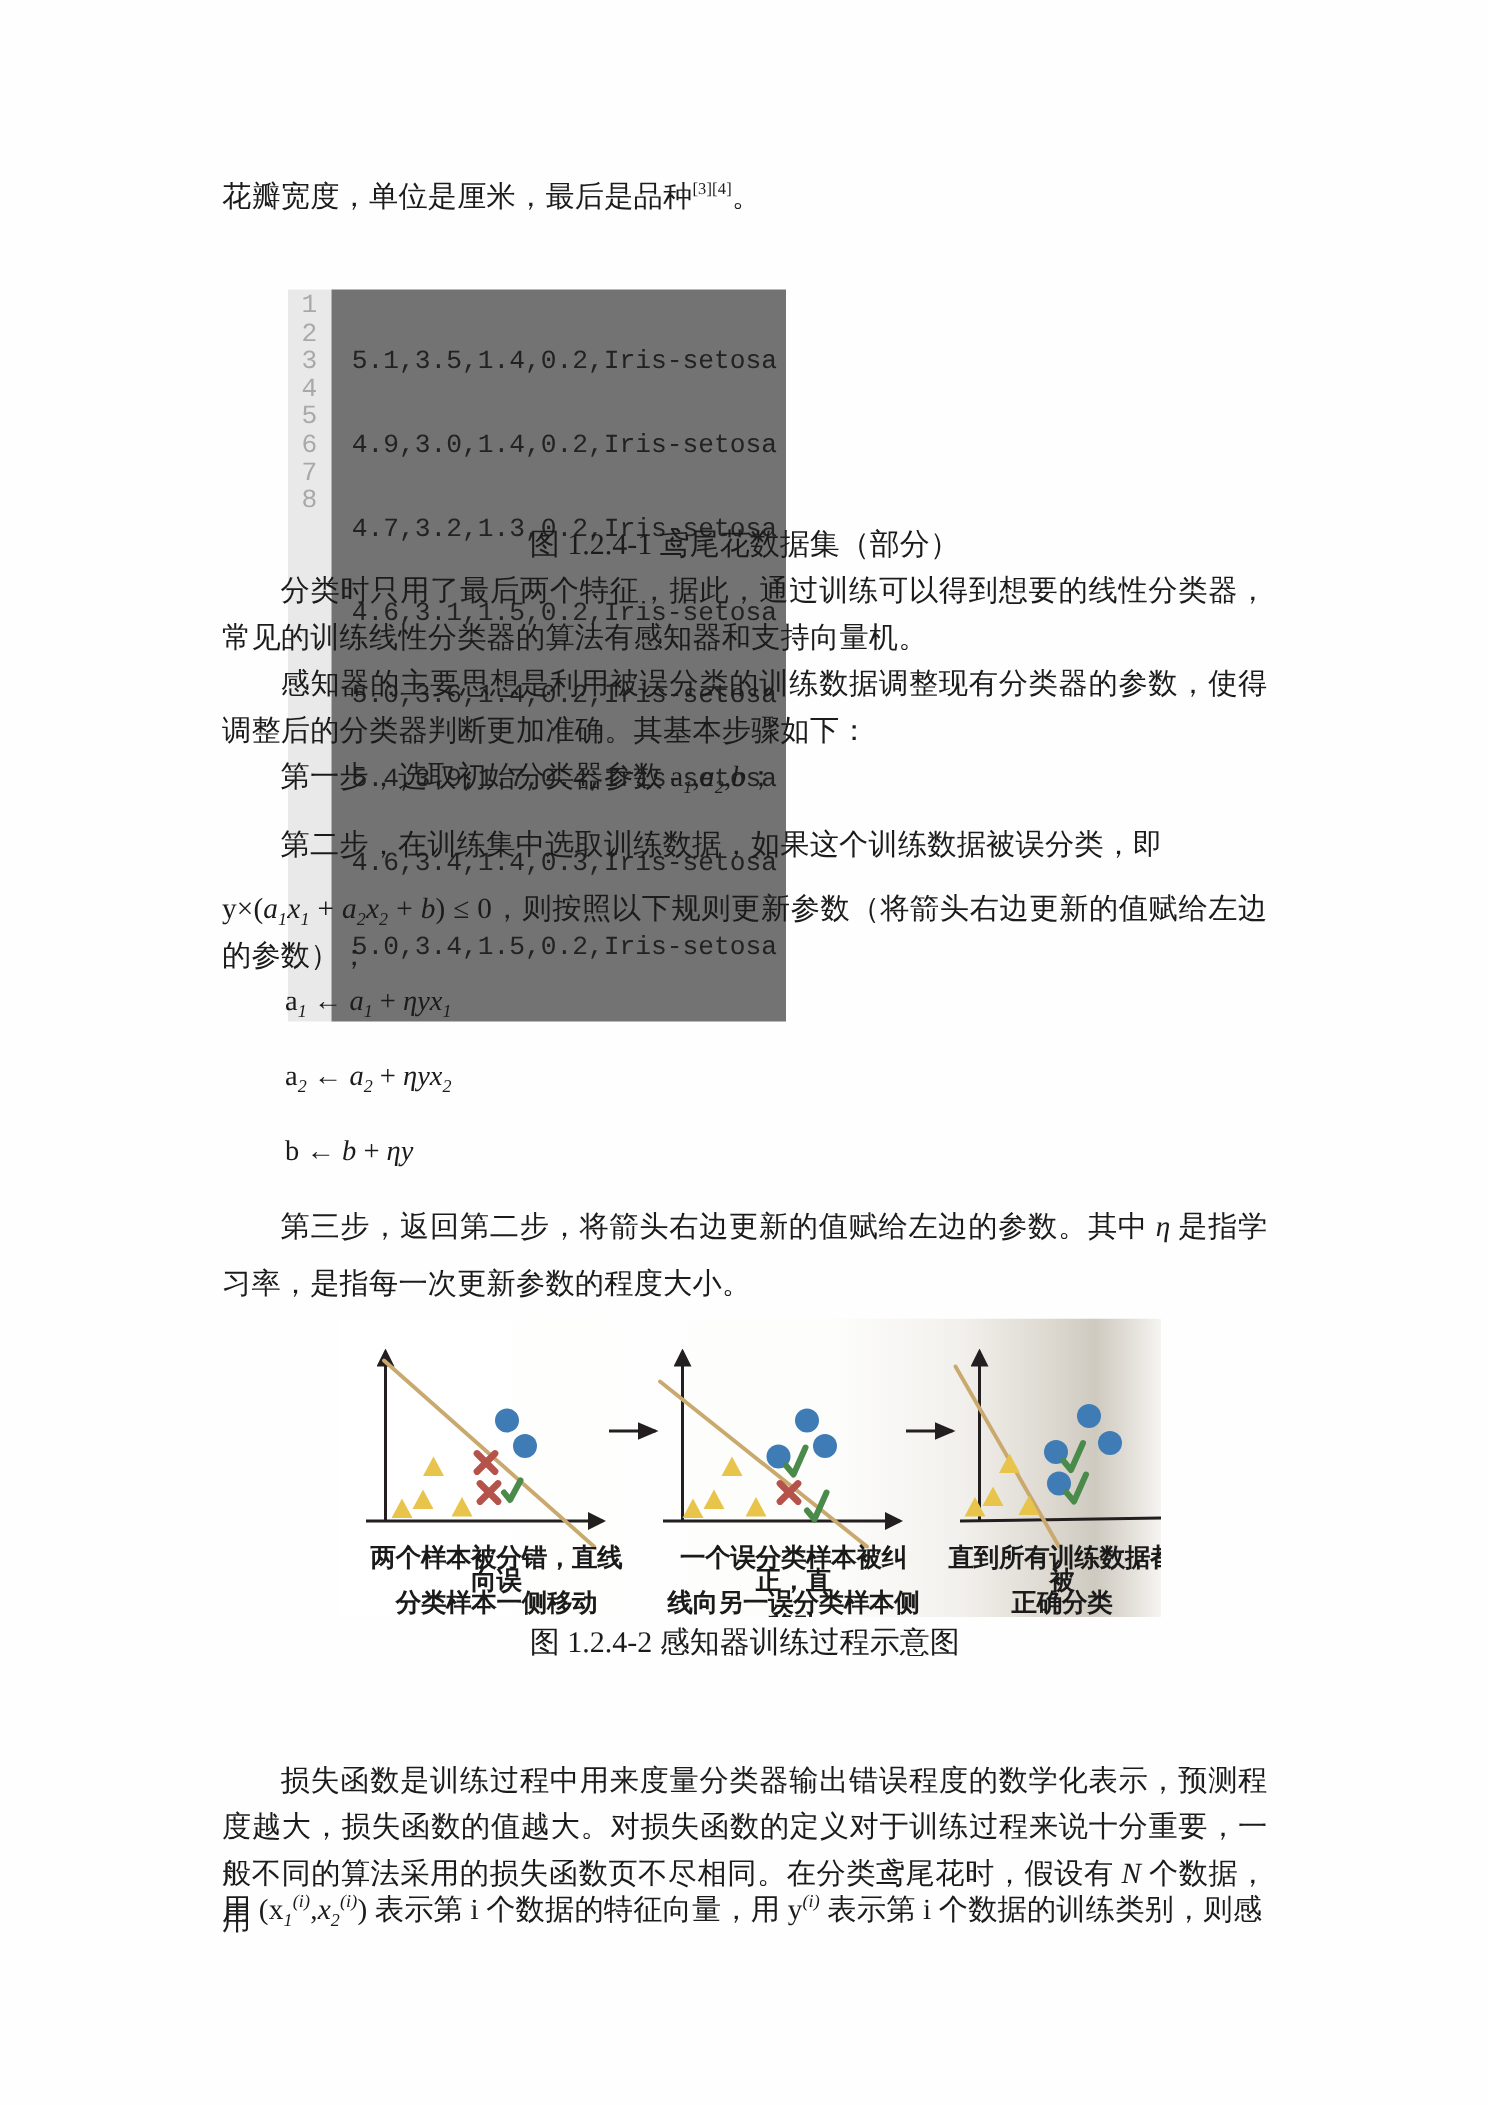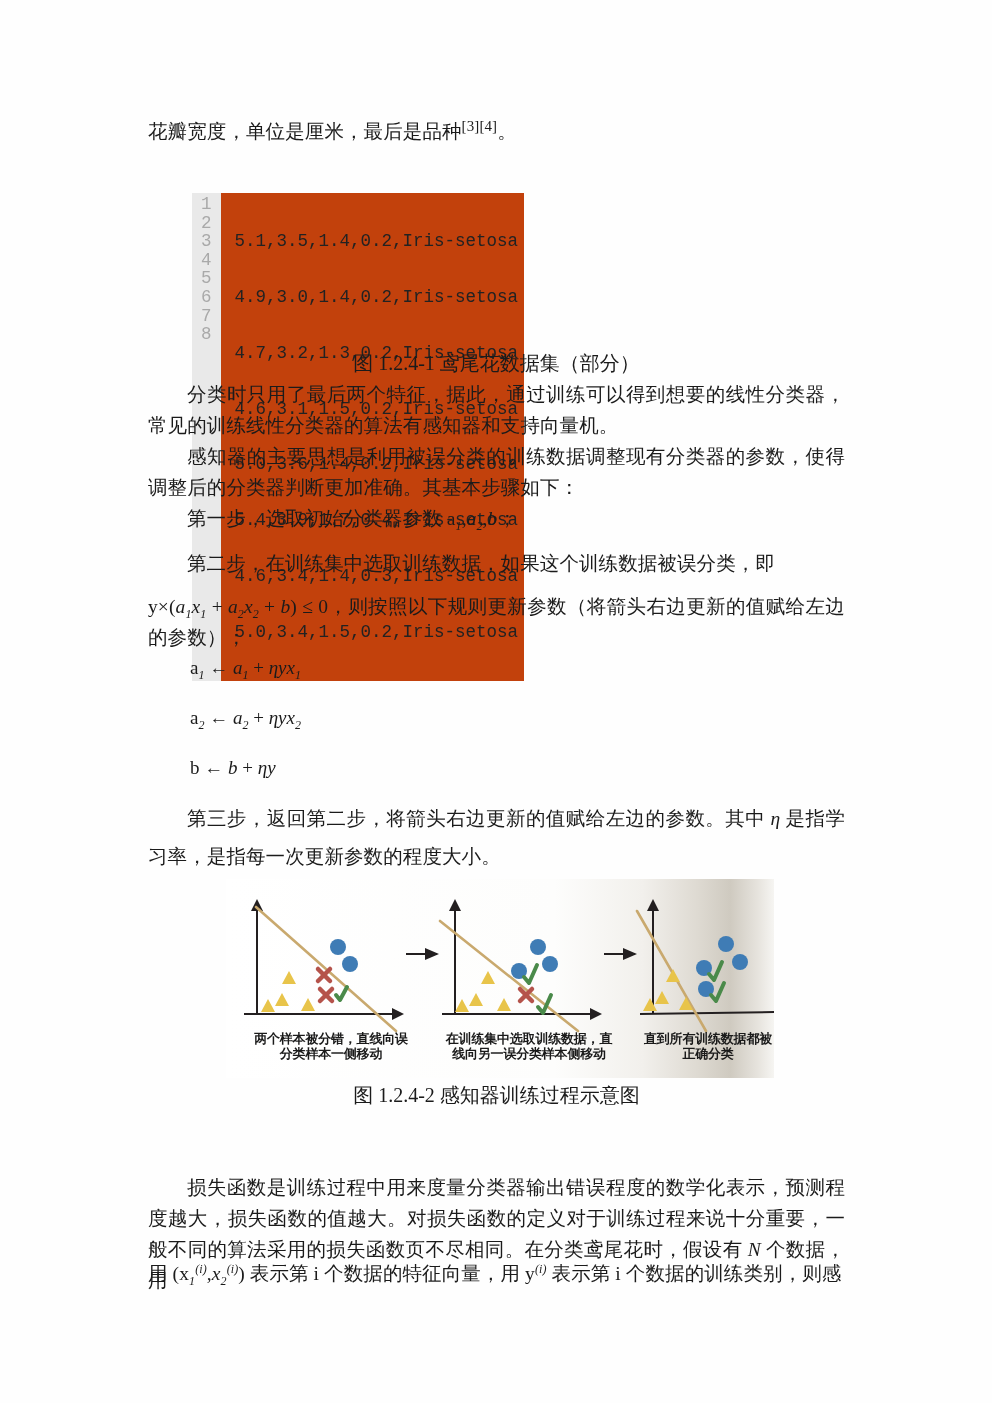--- a/index.html
+++ b/index.html
@@ -37,21 +37,21 @@
     font-size: 19.5px;
     line-height: 31px;
     text-align: justify;
     text-justify: inter-ideograph;
     margin: 0;
     letter-spacing: 0.1px;
   }
   .indent { text-indent: 39px; }
 
   .sup {
-    font-size: 15px;
+    font-size: 11px;
     vertical-align: super;
     line-height: 0;
     font-family: Liberation Serif, serif;
   }
 
   
   .code-block {
     position: absolute;
     left: 192px;
     top: 193px;
@@ -61,21 +61,21 @@
     line-height: 18.6px;
   }
   .code-gutter {
     background: #e9e9e9;
     color: #a9a9a9;
     text-align: right;
     padding: 2px 9px 3px 9px;
     user-select: none;
   }
   .code-lines {
-    background: #c2410c;
+    background: #737373;
     color: #222222;
     padding: 2px 6px 3px 14px;
     white-space: pre;
   }
   .code-gutter div, .code-lines div { height: 18.6px; }
 
   
   .fig-caption {
     font-size: 20px;
     line-height: 28px;
@@ -128,21 +128,21 @@
         #dedad2 86%,
         #cfcac0 92%,
         #e6e3dd 97%,
         #f6f5f2 100%);
   }
   .figure-svg { position: absolute; left:0; top:0; }
 
   .panel-label {
     position: absolute;
     font-family: Liberation Serif, serif;
-    font-size: 13px;
+    font-size: 17px;
     font-weight: bold;
     line-height: 15px;
     text-align: center;
     color: #1a1a1a;
     letter-spacing: -0.2px;
   }
 </style>
 </head>
 <body>
 
@@ -303,21 +303,21 @@
         <path d="M483,95 L488,101 L496,83" stroke="#4a8a4a" stroke-width="4" fill="none" stroke-linecap="round" stroke-linejoin="round"></path>
         <path d="M485,116 L490,122 L498,104" stroke="#4a8a4a" stroke-width="4" fill="none" stroke-linecap="round" stroke-linejoin="round"></path>
       </g>
     </svg>
 
     <div class="panel-label" style="left:14px; top:152px; width:182px;">
       <div>两个样本被分错，直线向误</div>
       <div>分类样本一侧移动</div>
     </div>
     <div class="panel-label" style="left:212px; top:152px; width:182px;">
-      <div>在训练集中选取训练数据，直</div>
+      <div>一个误分类样本被纠正，直</div>
       <div>线向另一误分类样本侧移动</div>
     </div>
     <div class="panel-label" style="left:402px; top:152px; width:160px;">
       <div>直到所有训练数据都被</div>
       <div>正确分类</div>
     </div>
   </div>
 
   <div class="content" style="top:1081px;">
     <p class="fig-caption">图 1.2.4-2  感知器训练过程示意图</p>

